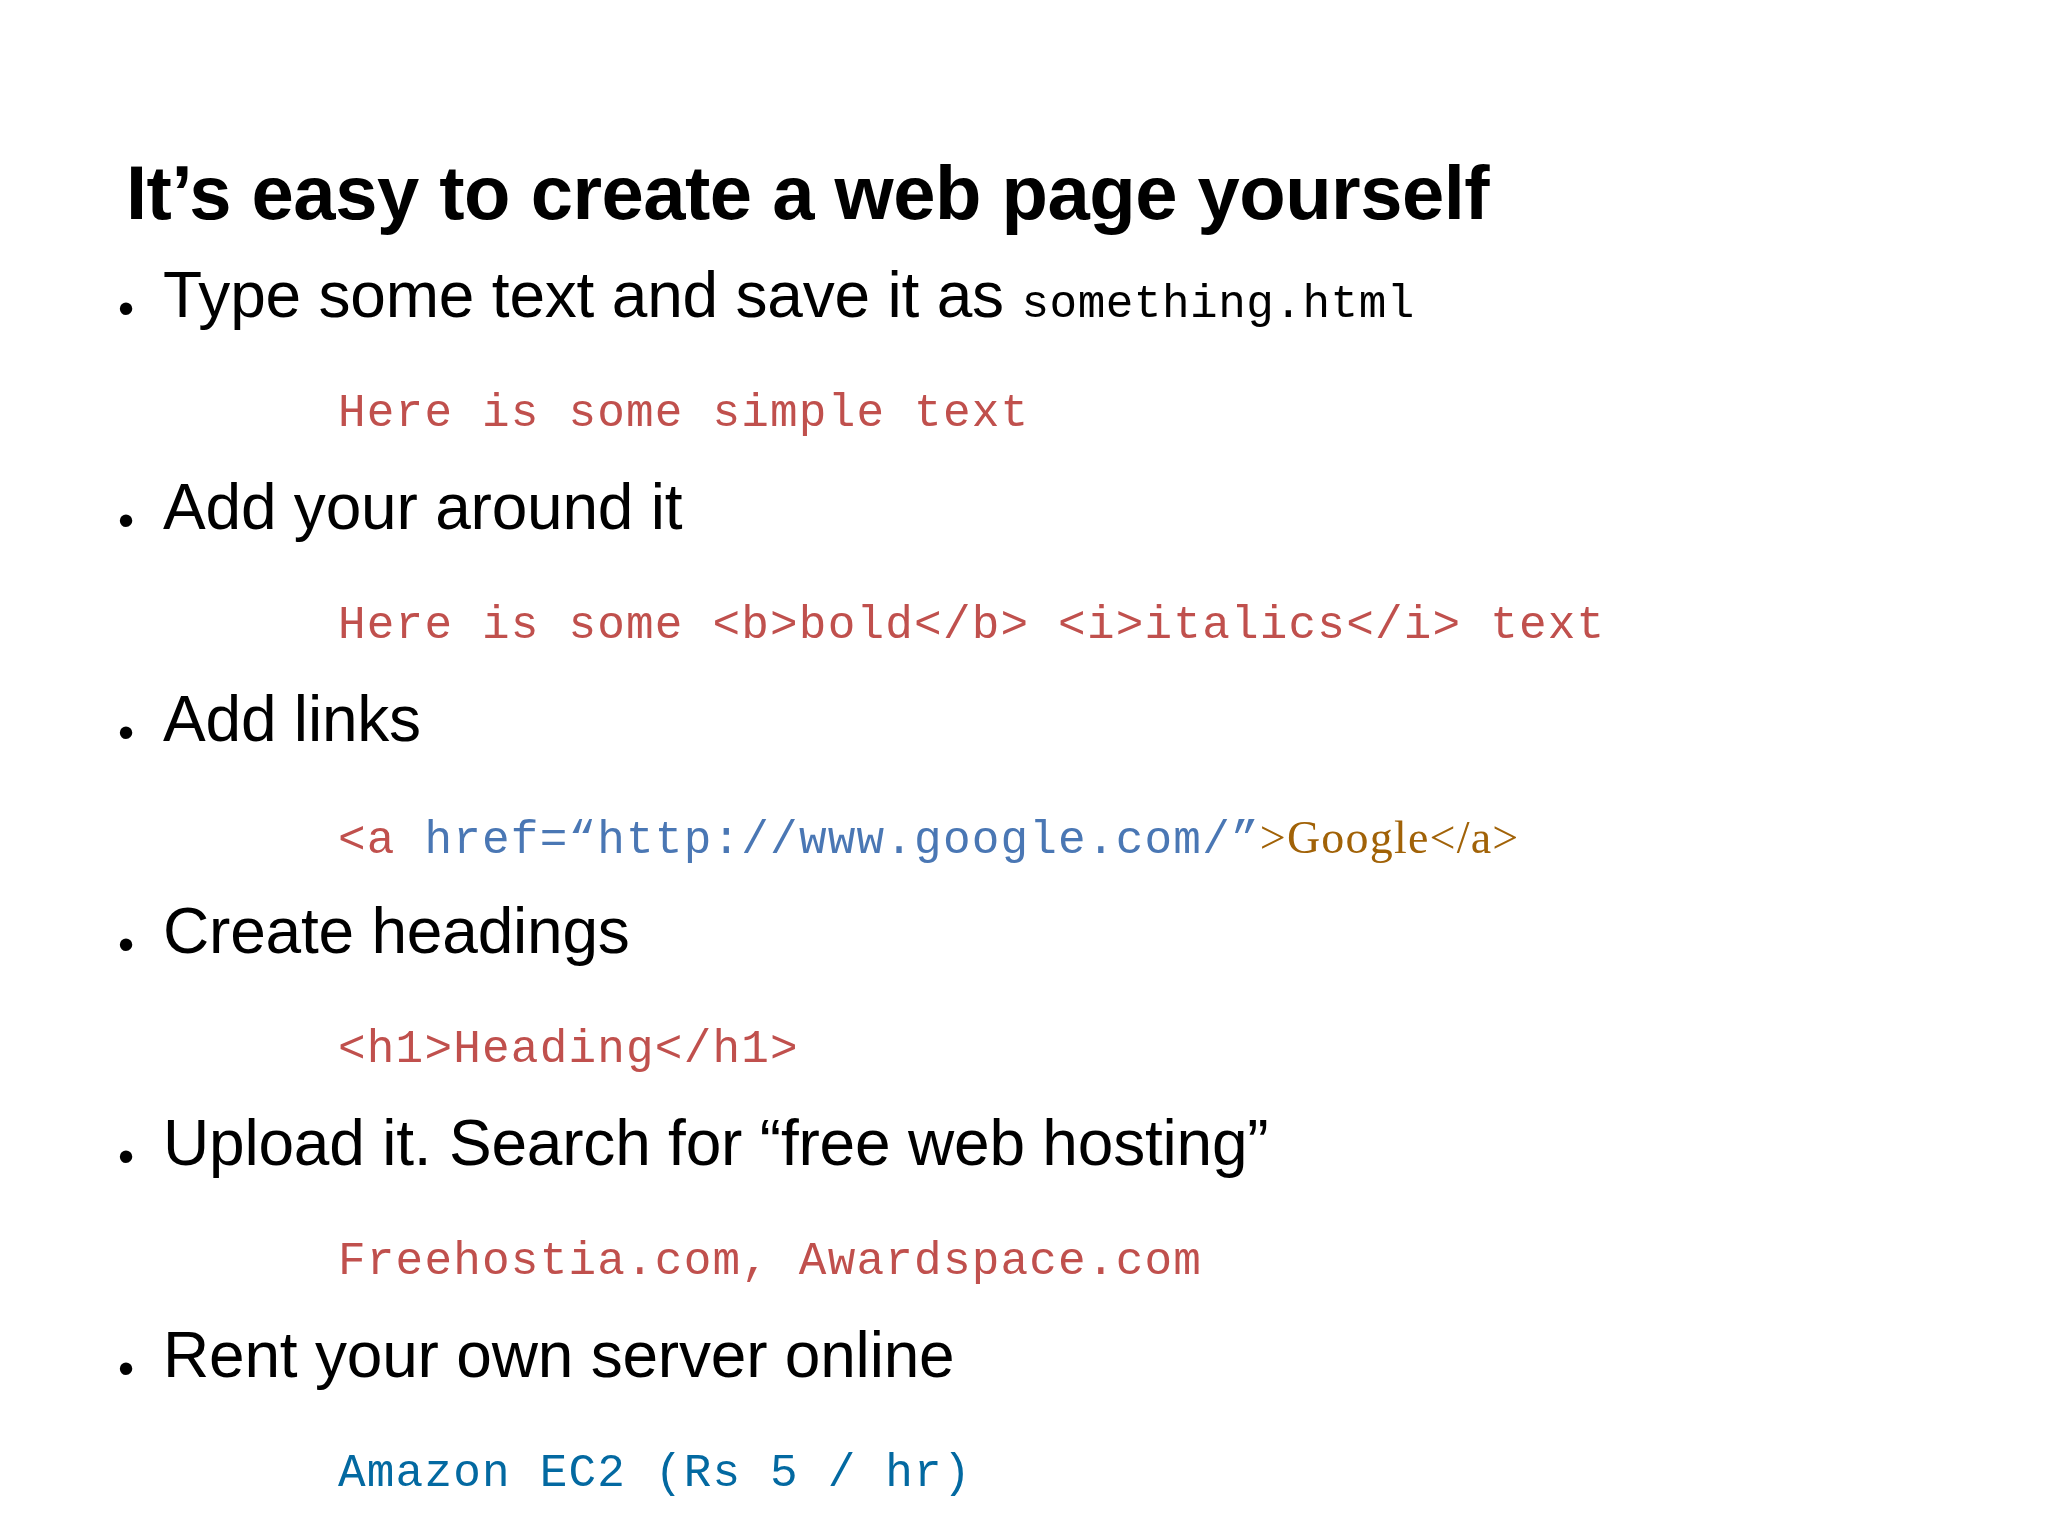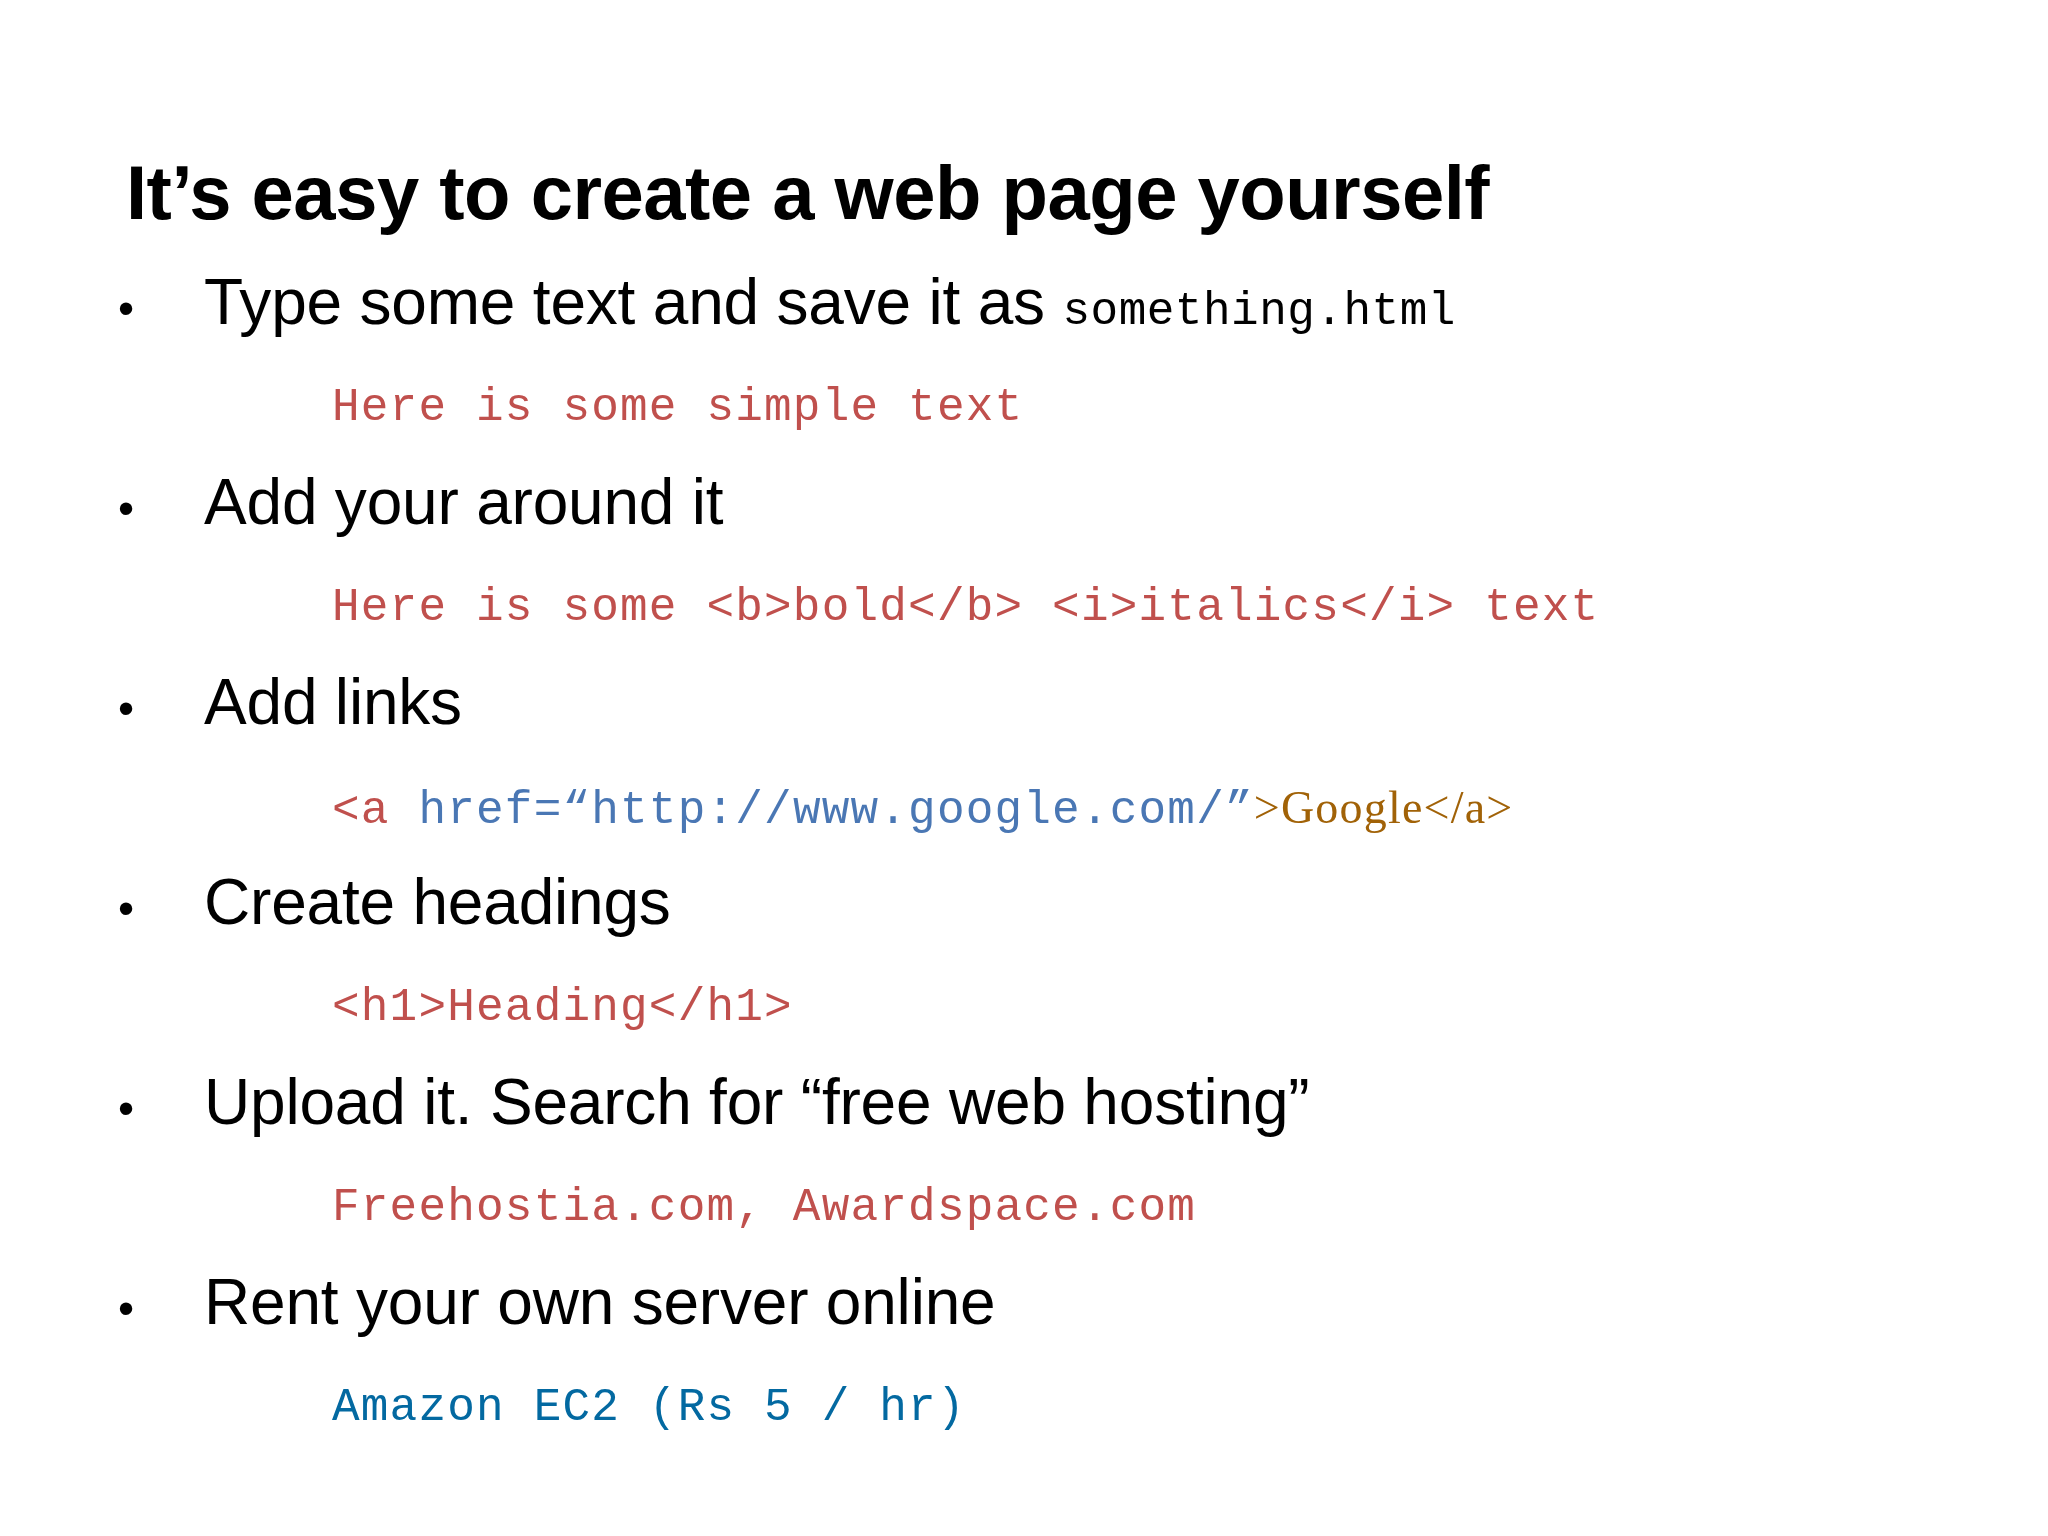--- a/index.html
+++ b/index.html
@@ -62,40 +62,40 @@
     left: 118px;
     top: 0;
     width: 48px;
     font-size: 46px;
     line-height: 100px;
     color: #000000;
     text-align: left;
   }
   .bullet-text {
     display: inline-block;
-    margin-left: 86px;
+    margin-left: 45px;
     font-family: "Liberation Sans", sans-serif;
     font-size: 64px;
-    line-height: 88px;
+    line-height: 74px;
     color: #000000;
     vertical-align: baseline;
     letter-spacing: -0.2px;
   }
   .bullet-text .mono-inline {
     font-family: "Liberation Mono", "DejaVu Sans Mono", monospace;
     font-size: 46px;
     color: #000000;
     letter-spacing: 0.5px;
   }
 
   
   .code-row {
     position: relative;
     display: block;
-    margin: 0;
+    margin: 6px;
     padding: 0 16px 0 332px;
     height: 100px;
     line-height: 100px;
     white-space: nowrap;
   }
   .code-text {
     font-family: "Liberation Mono", "DejaVu Sans Mono", monospace;
     font-size: 46px;
     line-height: 100px;
     color: #C0504D;

